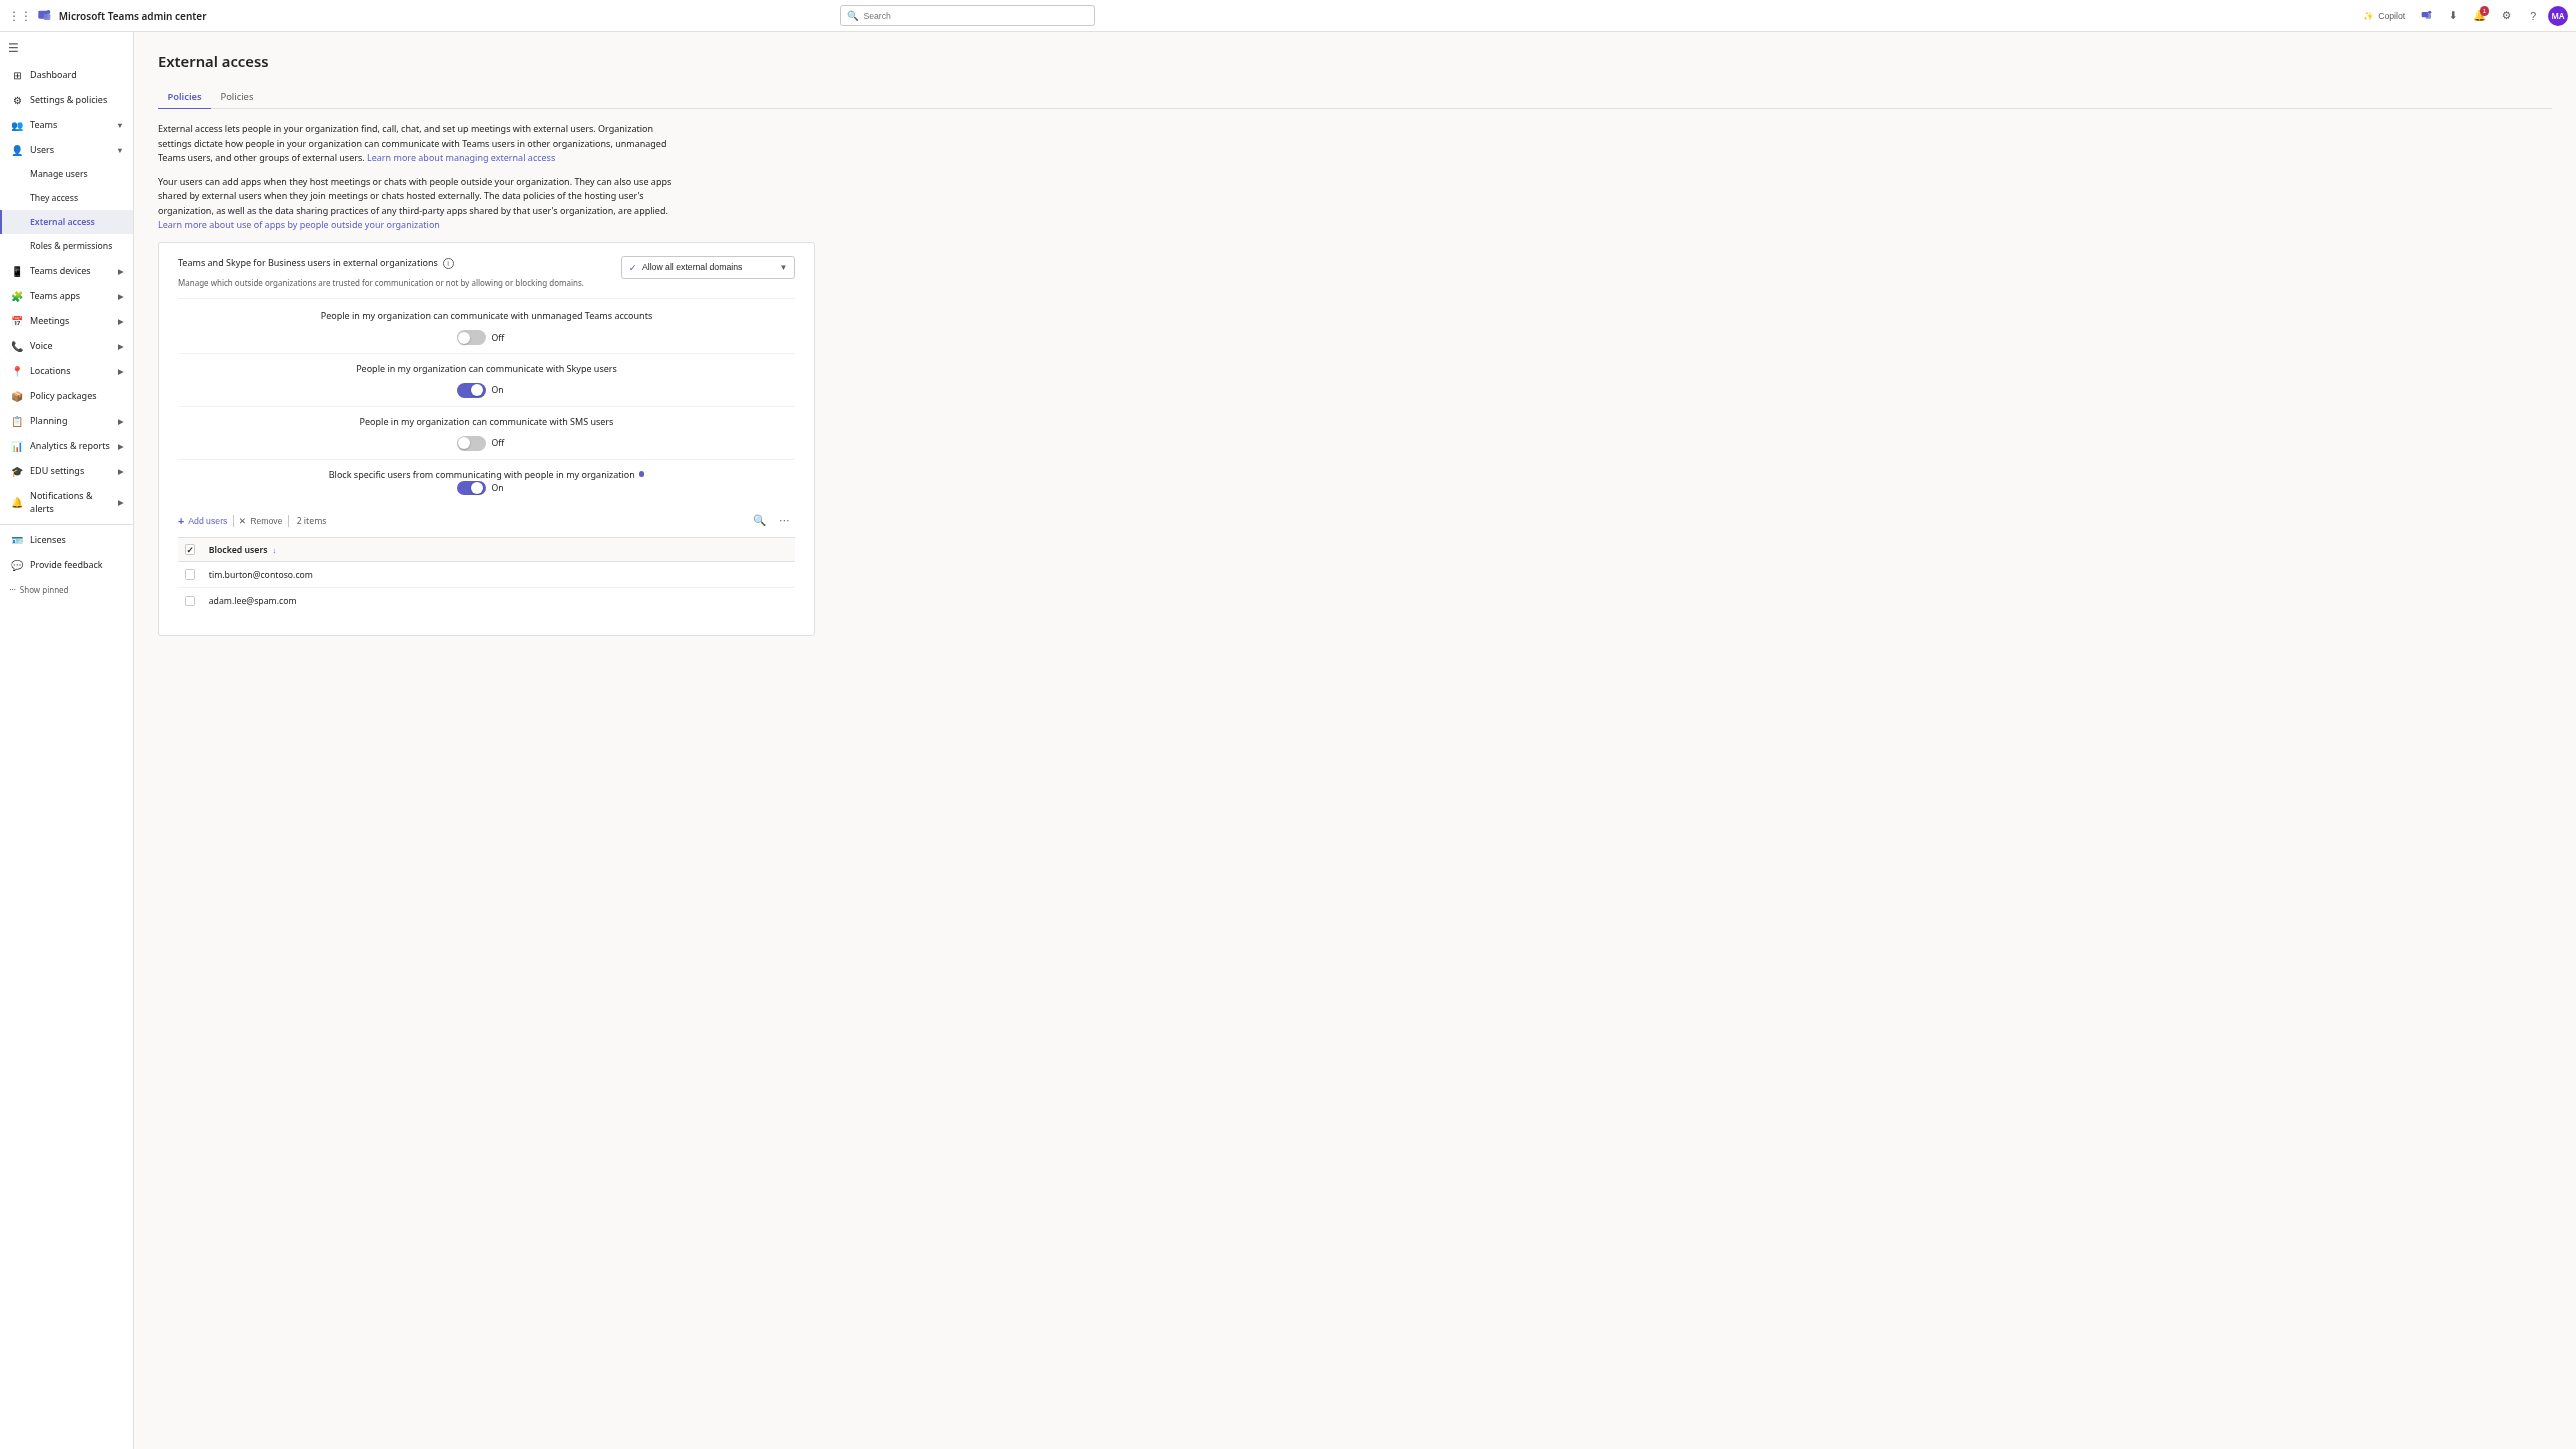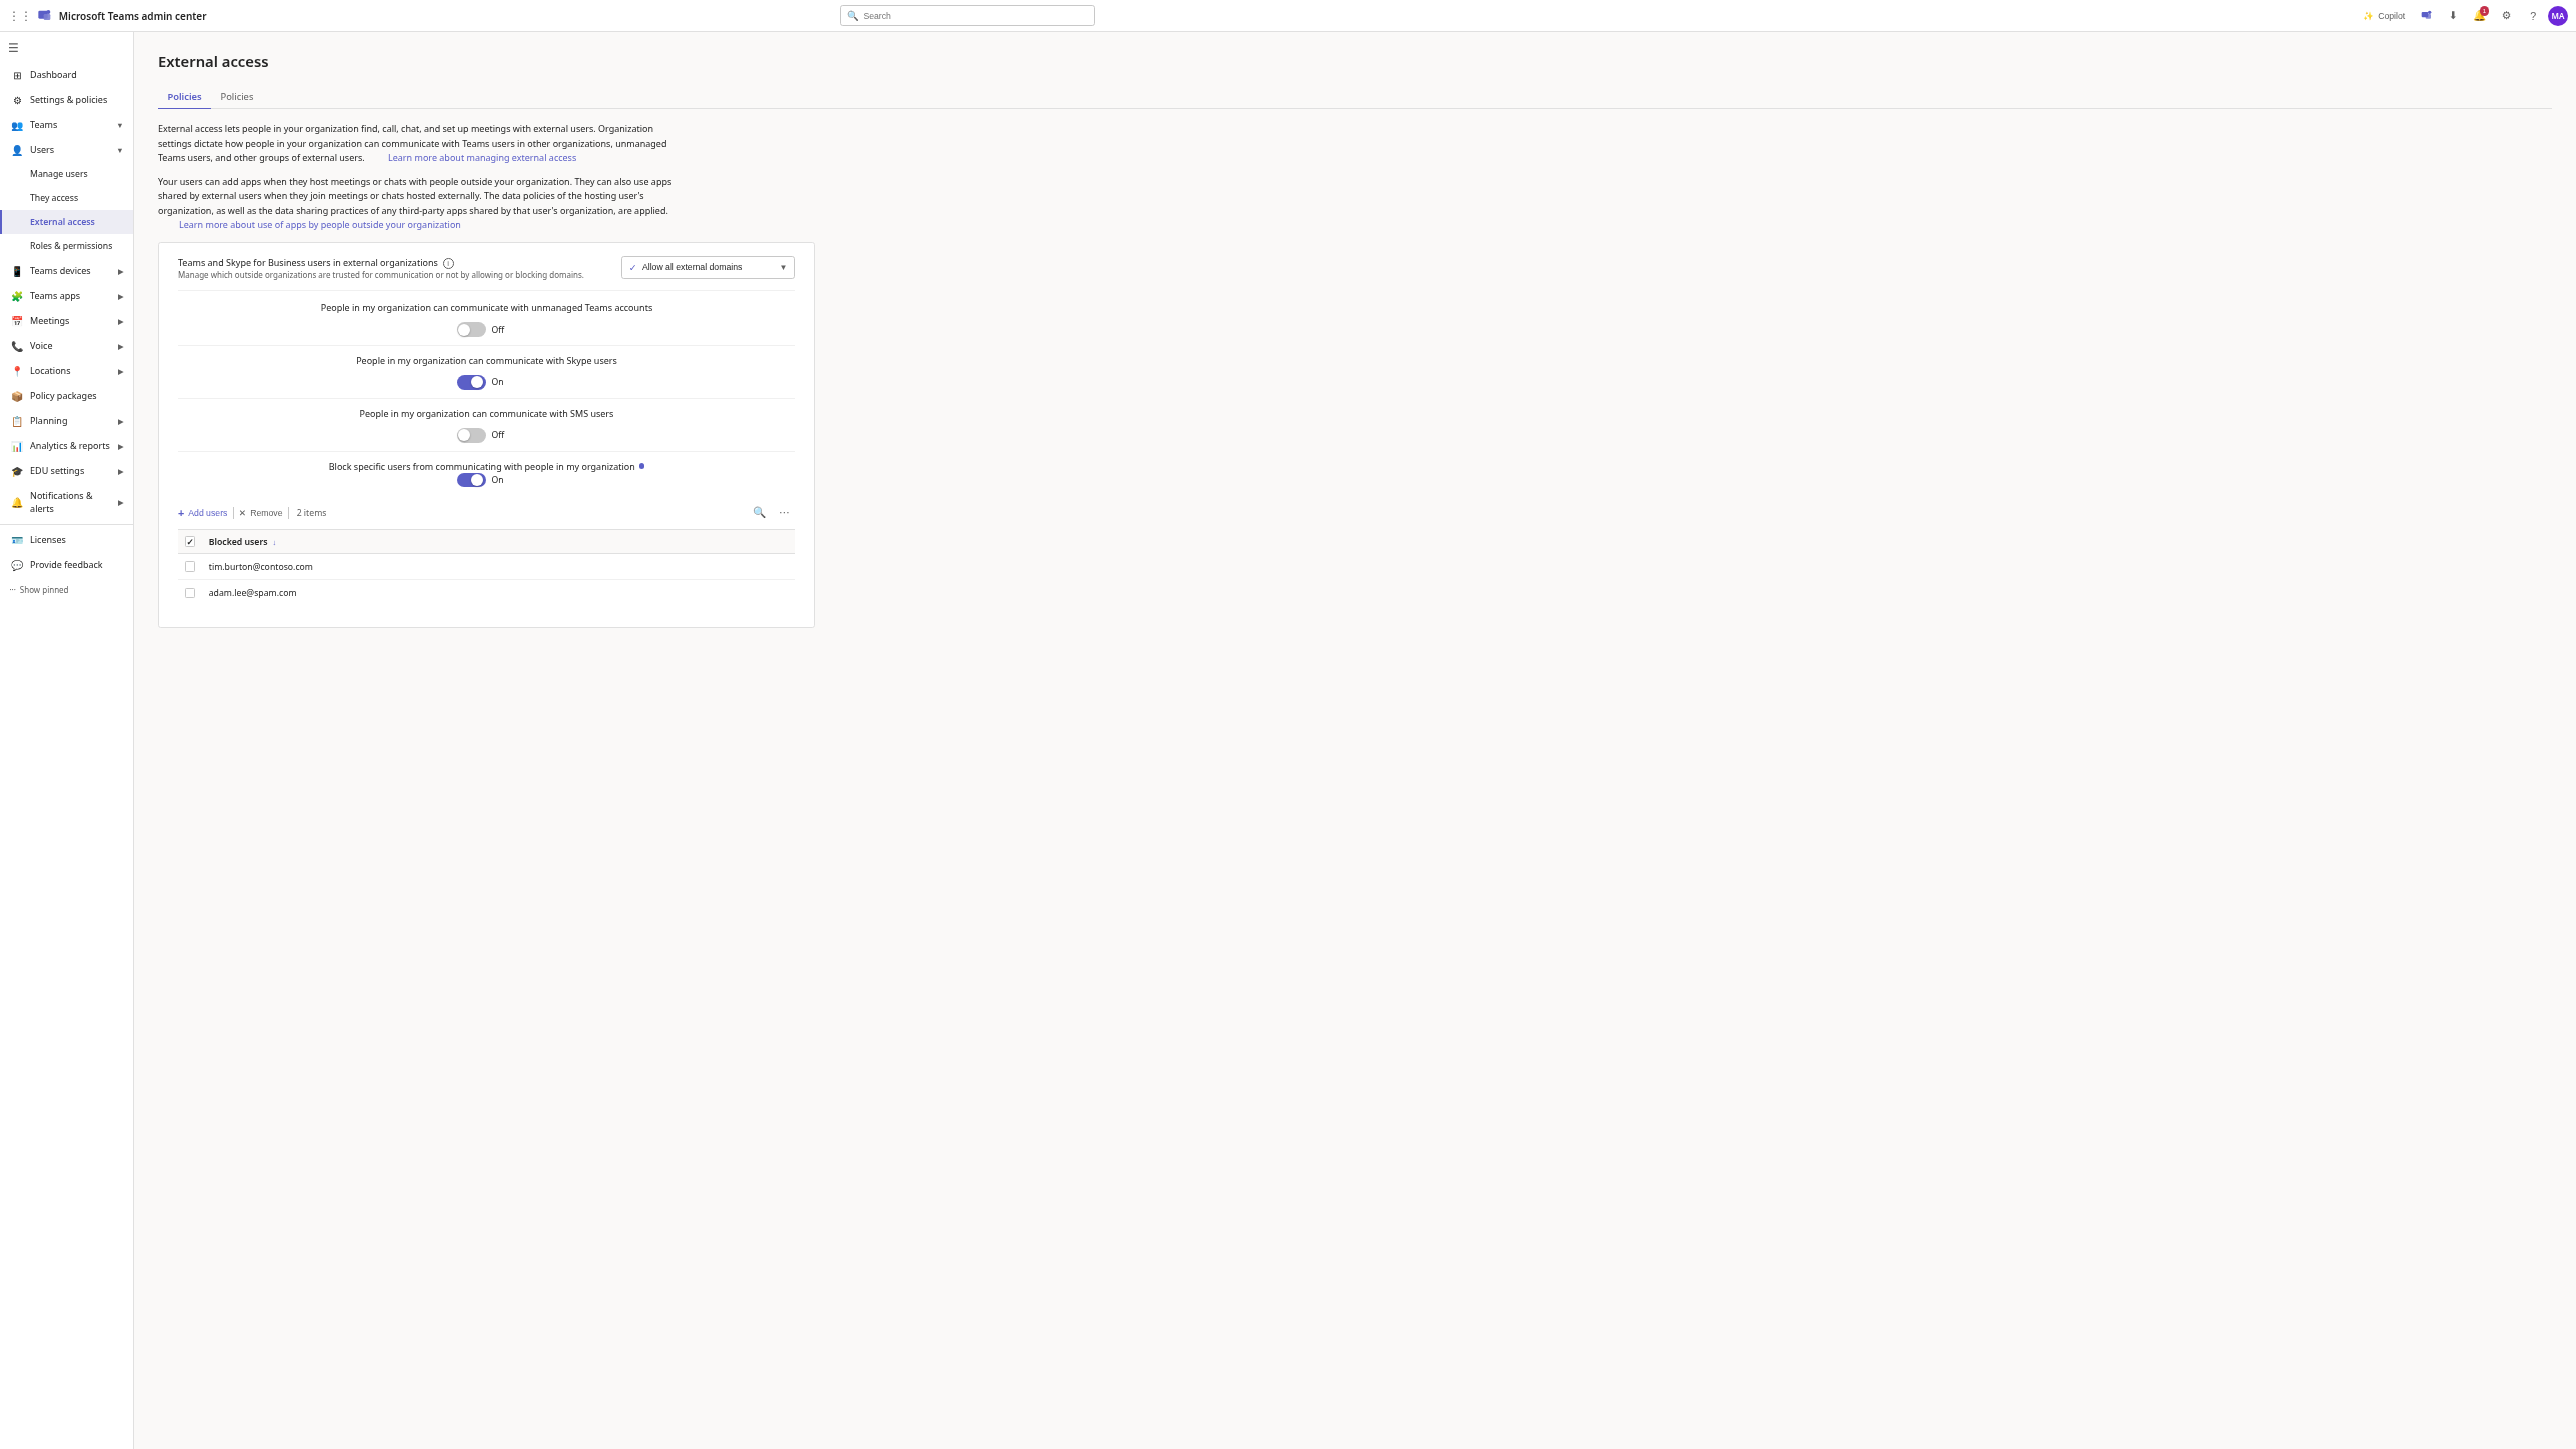--- a/index.html
+++ b/index.html
@@ -57,30 +57,30 @@
     
     .tabs { display: flex; border-bottom: 1.3px solid #e0e0e0; margin-bottom: 13.4px; gap: 0; }
     .tab {
       padding: 5.4px 9.4px; cursor: pointer; font-size: 9.4px; color: #616161;
       border-bottom: 1.3px solid transparent; margin-bottom: -1.3px;
     }
     .tab.active { color: #5b5fc7; border-bottom: 1.3px solid #5b5fc7; font-weight: 600; }
 
     
     .description { font-size: 9px; color: #252525; line-height: 1.6; margin-bottom: 9.4px; max-width: 523px; }
-    .description a { color: #5b5fc7; text-decoration: none; margin-left: 21px; }
+    .description a { color: #5b5fc7; text-decoration: none; }
 
     
     .section-card { background: #fff; border: 0.7px solid #e0e0e0; border-radius: 2.7px; padding: 13.4px 19px; max-width: 657px; }
     .section-row { display: flex; align-items: center; padding: 8px 0; border-bottom: 0.7px solid #f0f0f0; gap: 8px; flex-direction: column; }
     .section-row:last-child { border-bottom: none; }
     .section-row-label { flex: 1; font-size: 9px; color: #252525; display: flex; align-items: center; gap: 4px; }
     .section-row-control { display: flex; align-items: center; gap: 5.4px; min-width: 60px; justify-content: flex-start; }
     .section-header-row { display: flex; align-items: flex-start; gap: 6.7px; padding-bottom: 9.4px; border-bottom: 0.7px solid #f0f0f0; margin-bottom: 2.7px; }
-    .section-header-row .section-row-label { flex-direction: column; align-items: flex-start; gap: 0; }
+    .section-header-row .section-row-label { flex-direction: column; align-items: flex-start; gap: 8px; }
     .section-header-row .section-row-label .subtitle { font-size: 8px; color: #616161; }
     .section-header-row .section-row-control { min-width: 174px; }
 
     
     .toggle-wrap { display: flex; align-items: center; gap: 5.4px; }
     .toggle {
       width: 29.5px; height: 14.8px; border-radius: 8px; position: relative; cursor: pointer;
       transition: background 0.2s; flex-shrink: 0;
     }
     .toggle.on { background: #5b5fc7; }

